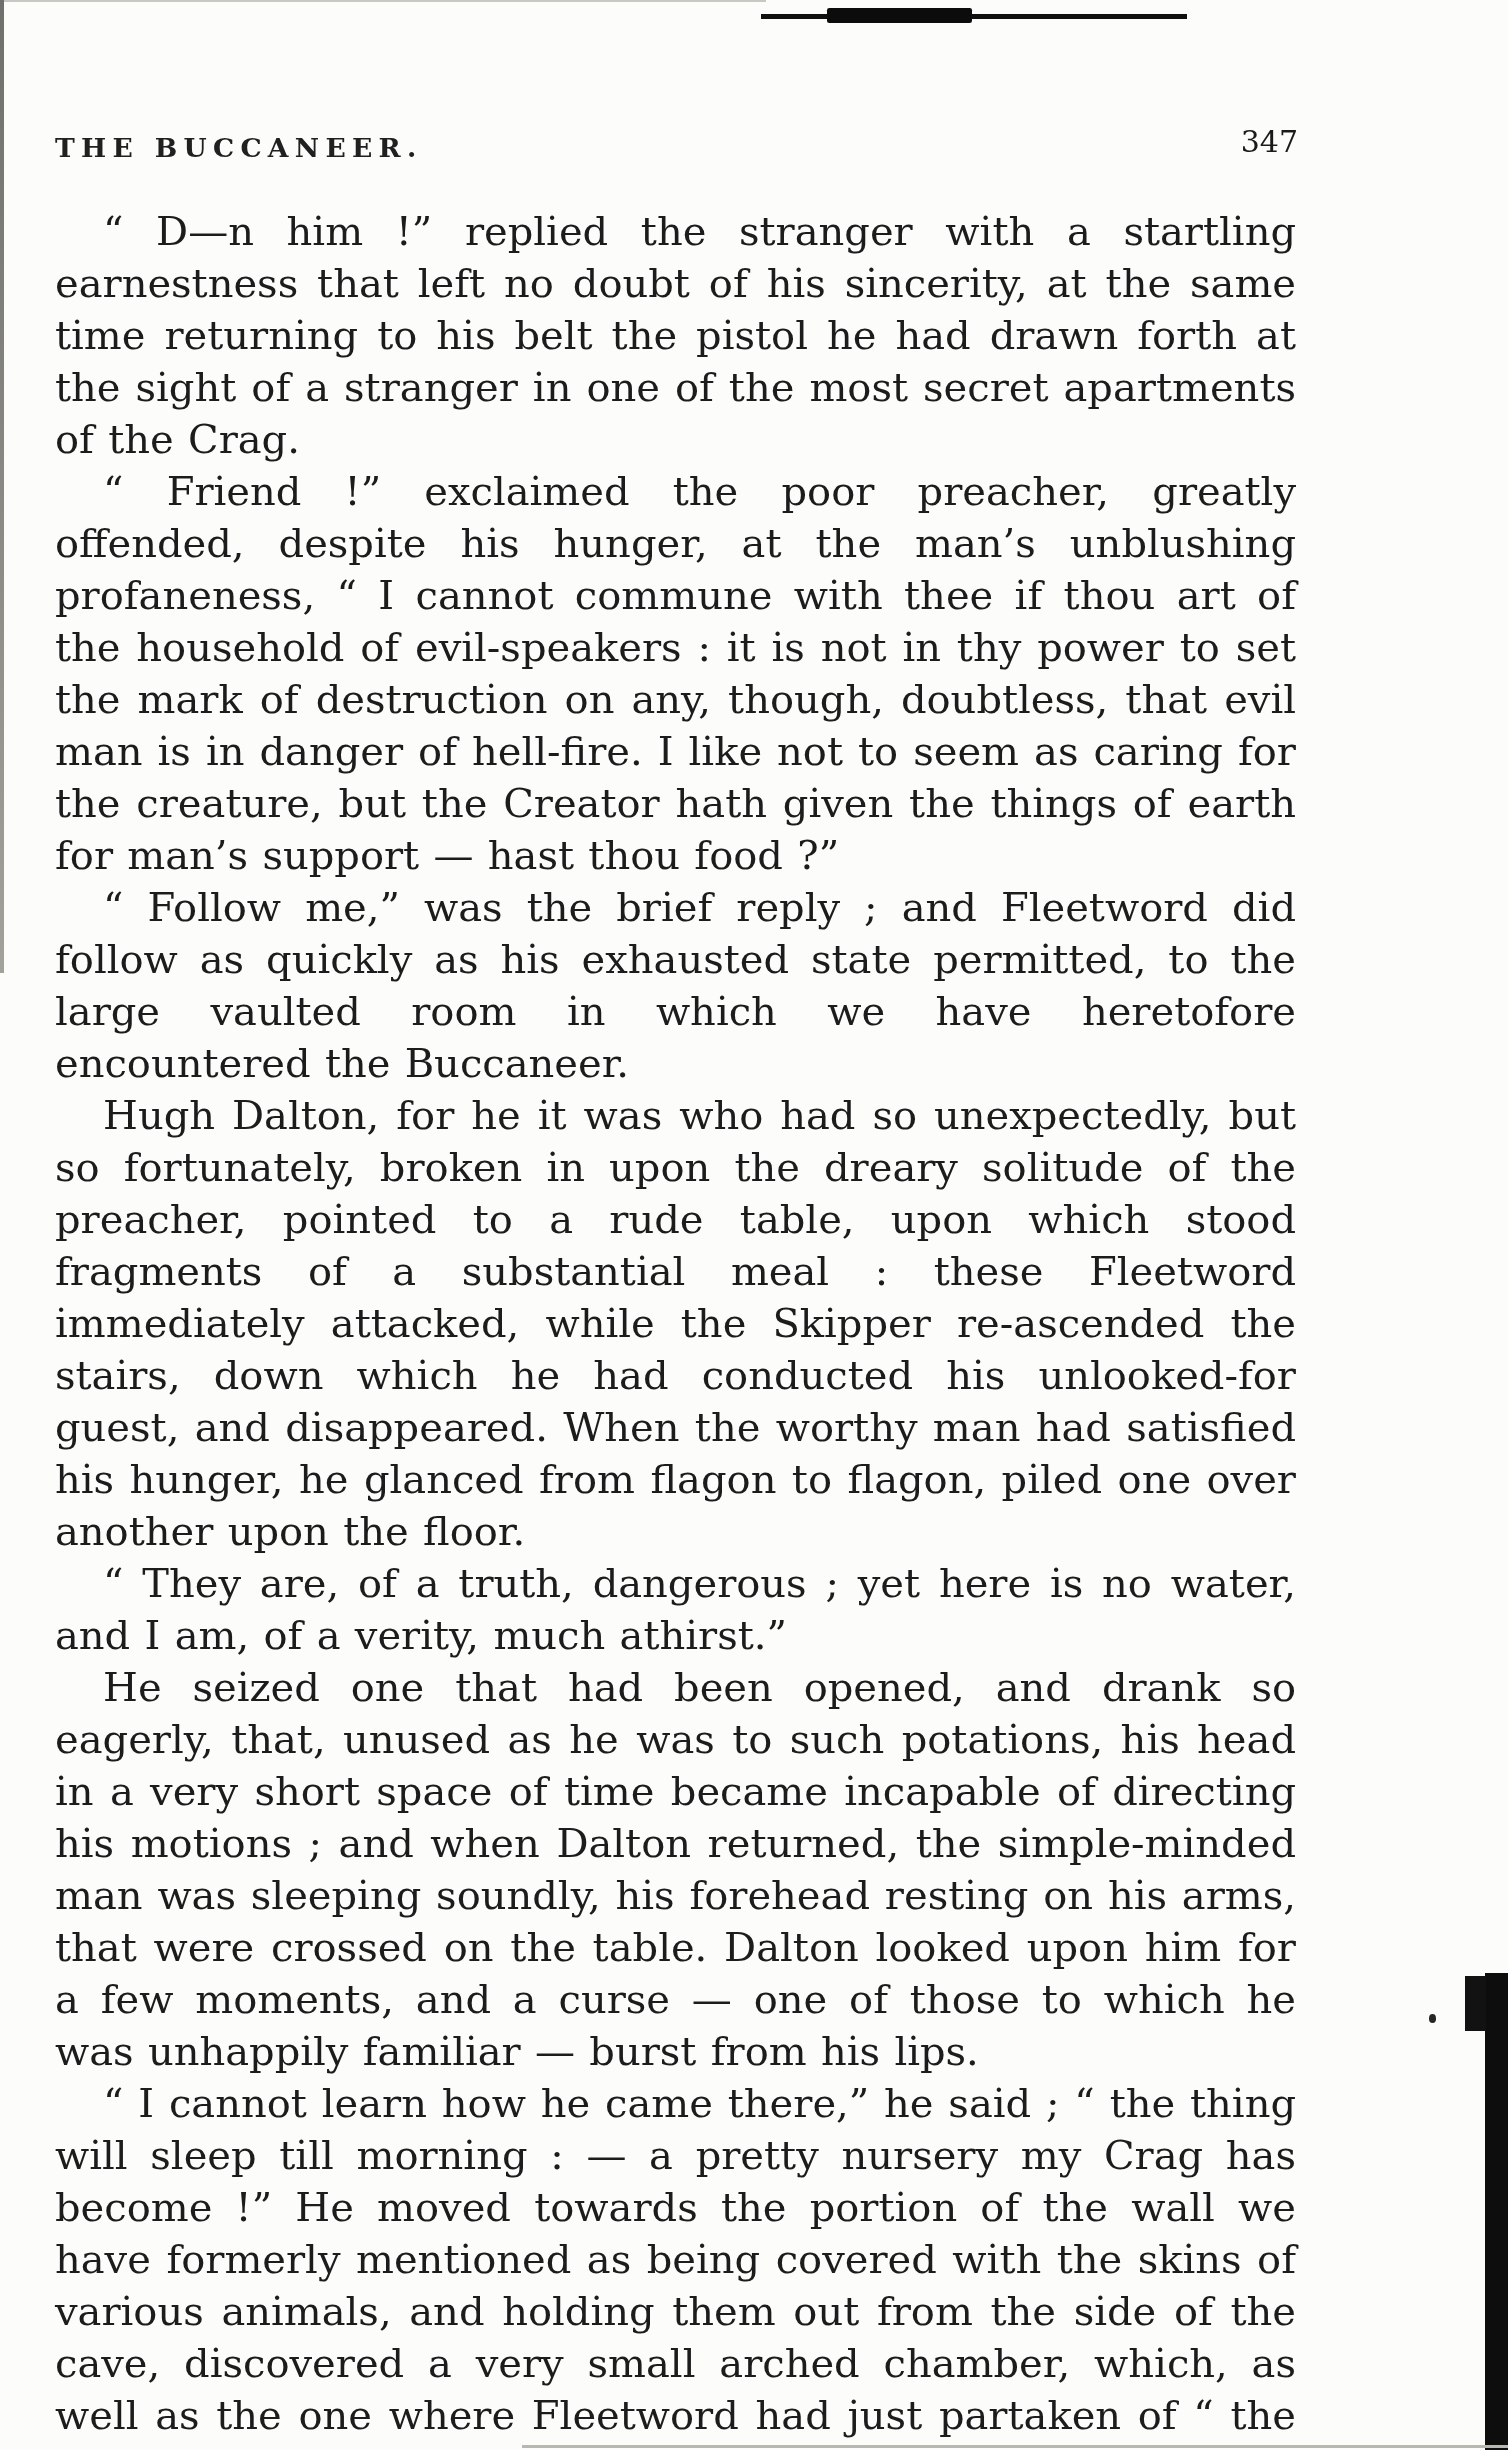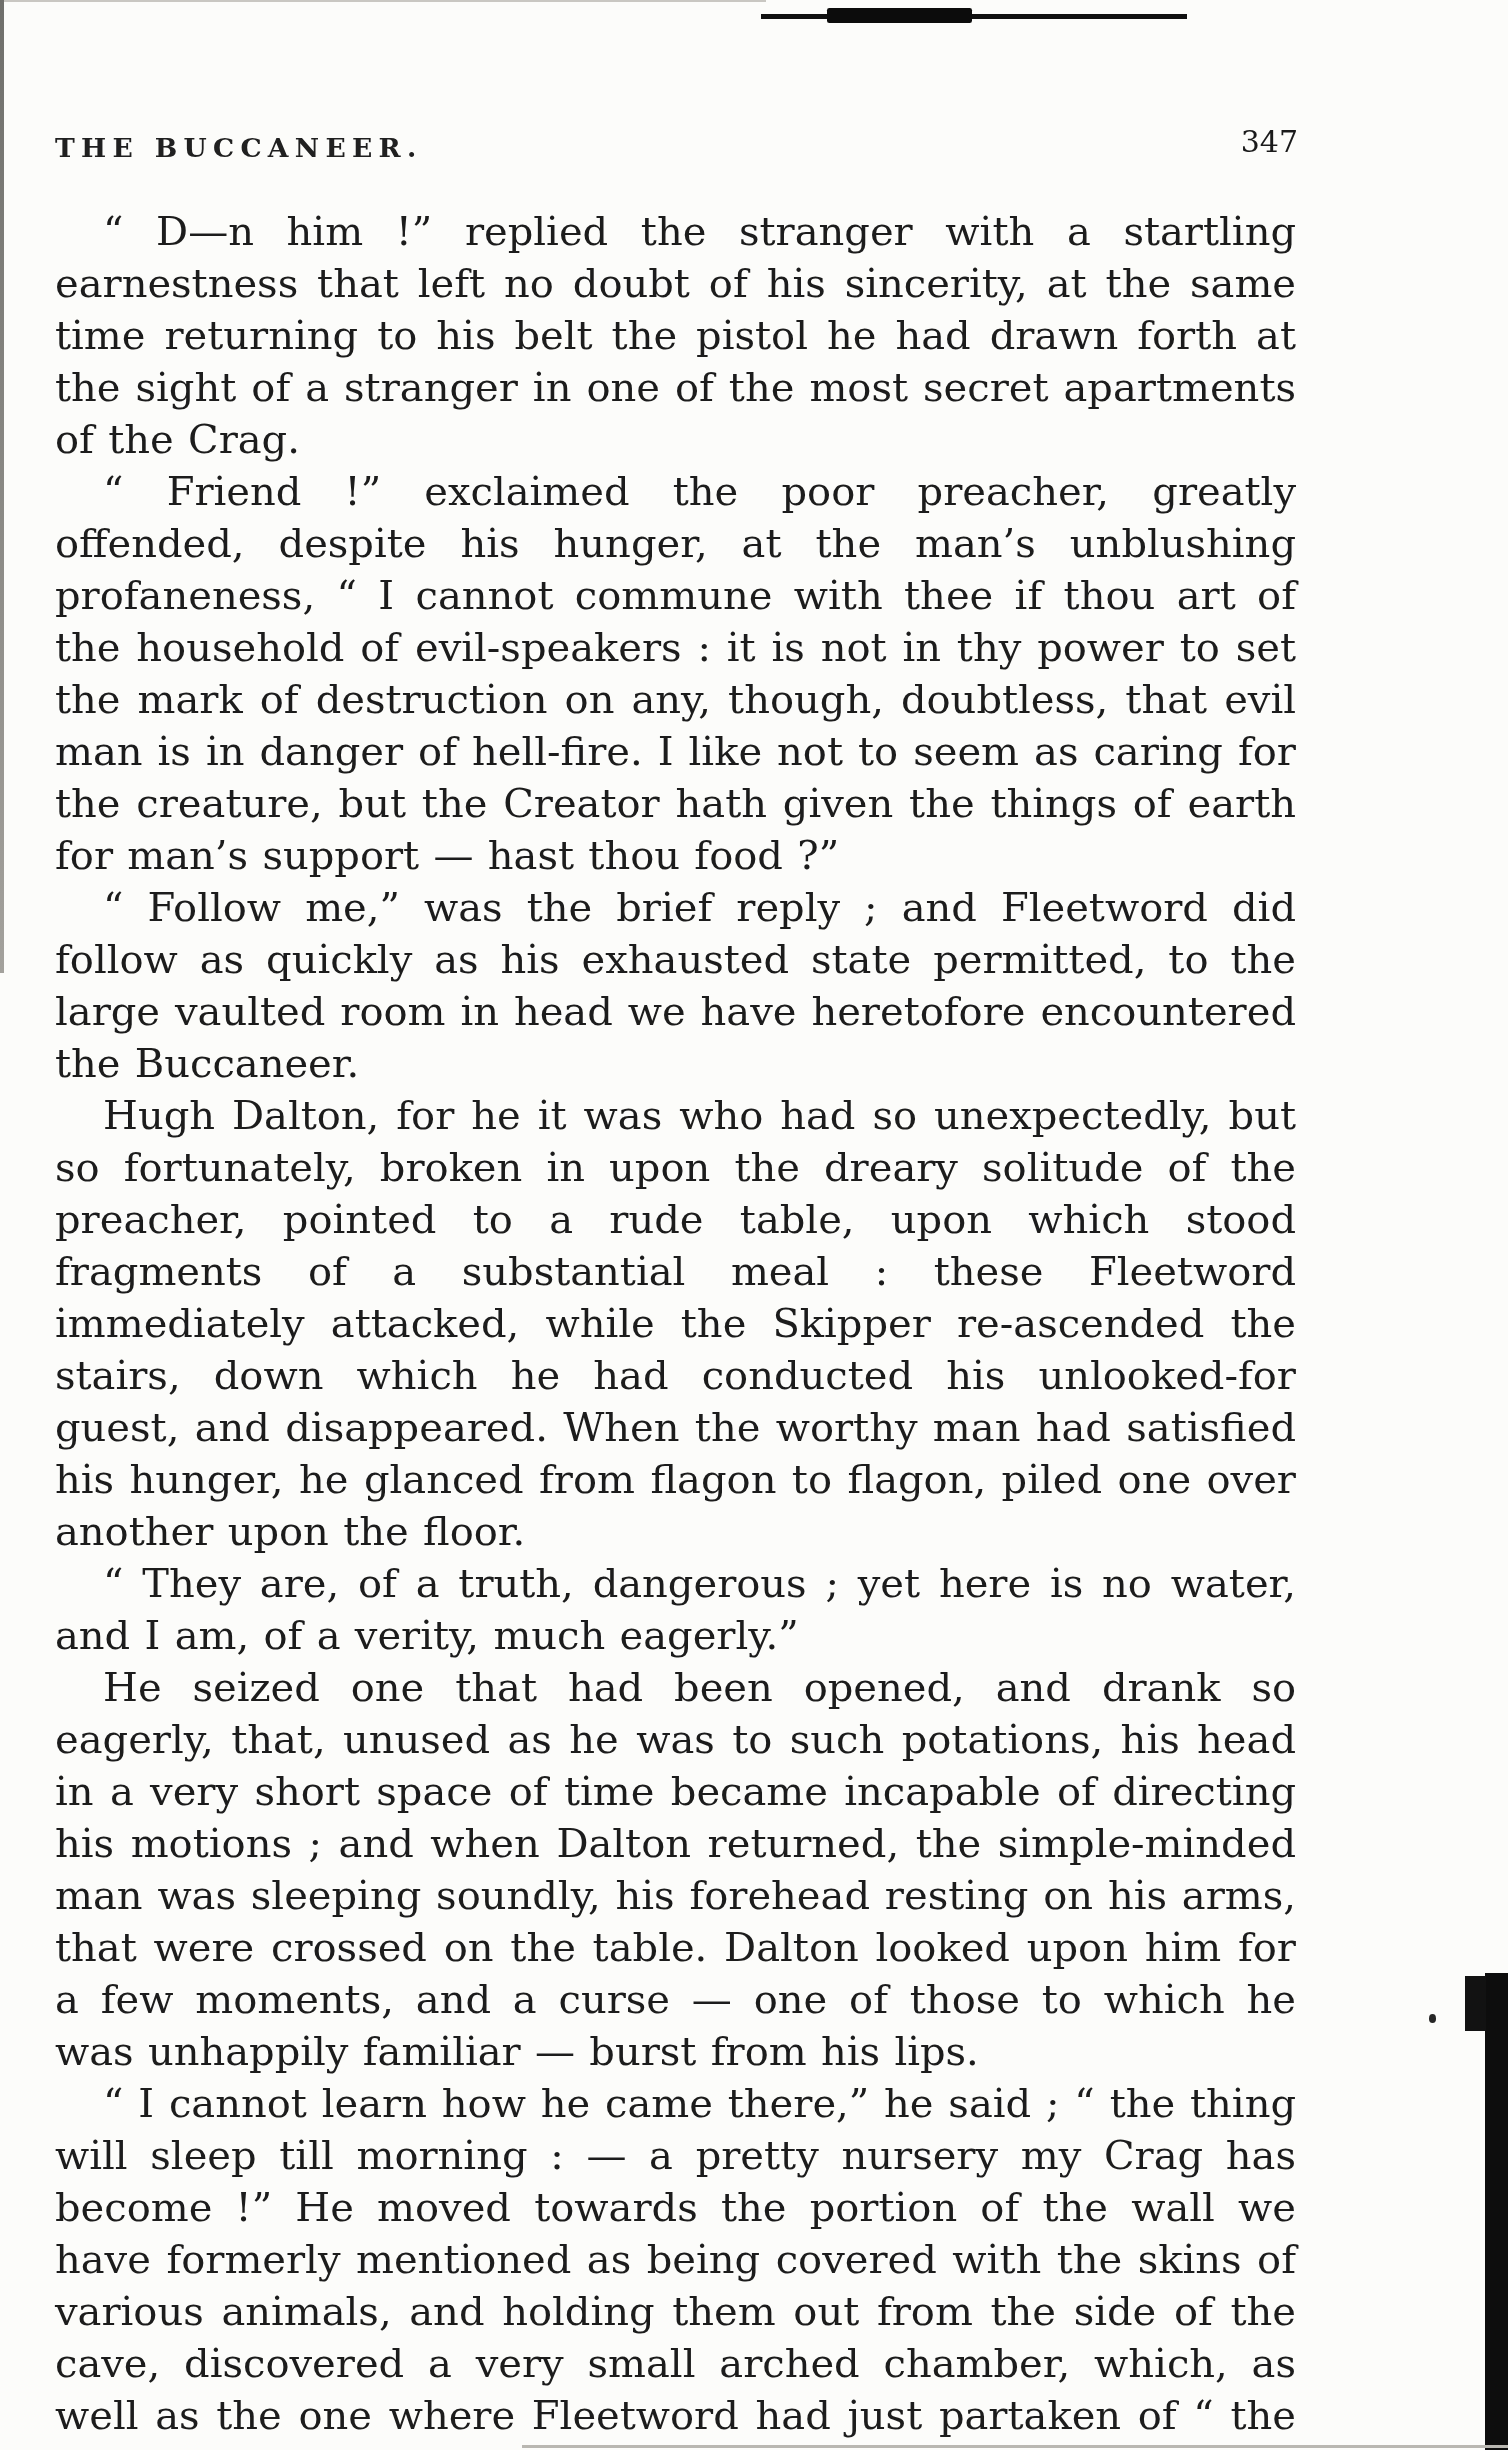--- a/index.html
+++ b/index.html
@@ -117,21 +117,21 @@
   <div class="artifact art-bottom-line"></div>
 
   <header class="running-head">
     <span class="head-title">THE BUCCANEER.</span>
     <span class="page-number">347</span>
   </header>
 
   <main class="text-block">
     <p>“ D—n him !” replied the stranger with a startling earnestness that left no doubt of his sincerity, at the same time returning to his belt the pistol he had drawn forth at the sight of a stranger in one of the most secret apartments of the Crag.</p>
     <p>“ Friend !” exclaimed the poor preacher, greatly offended, despite his hunger, at the man’s unblushing profaneness, “ I cannot commune with thee if thou art of the household of evil-speakers : it is not in thy power to set the mark of destruction on any, though, doubtless, that evil man is in danger of hell-fire.  I like not to seem as caring for the creature, but the Creator hath given the things of earth for man’s support — hast thou food ?”</p>
-    <p>“ Follow me,” was the brief reply ; and Fleetword did follow as quickly as his exhausted state permitted, to the large vaulted room in head we have heretofore encountered the Buccaneer.</p>
+    <p>“ Follow me,” was the brief reply ; and Fleetword did follow as quickly as his exhausted state permitted, to the large vaulted room in which we have heretofore encountered the Buccaneer.</p>
     <p>Hugh Dalton, for he it was who had so unexpectedly, but so fortunately, broken in upon the dreary solitude of the preacher, pointed to a rude table, upon which stood fragments of a substantial meal : these Fleetword immediately attacked, while the Skipper re-ascended the stairs, down which he had conducted his unlooked-for guest, and disappeared.  When the worthy man had satisfied his hunger, he glanced from flagon to flagon, piled one over another upon the floor.</p>
-    <p>“ They are, of a truth, dangerous ; yet here is no water, and I am, of a verity, much eagerly.”</p>
+    <p>“ They are, of a truth, dangerous ; yet here is no water, and I am, of a verity, much athirst.”</p>
     <p>He seized one that had been opened, and drank so eagerly, that, unused as he was to such potations, his head in a very short space of time became incapable of directing his motions ; and when Dalton returned, the simple-minded man was sleeping soundly, his forehead resting on his arms, that were crossed on the table.  Dalton looked upon him for a few moments, and a curse — one of those to which he was unhappily familiar — burst from his lips.</p>
     <p>“ I cannot learn how he came there,” he said ; “ the thing will sleep till morning : — a pretty nursery my Crag has become !”  He moved towards the portion of the wall we have formerly mentioned as being covered with the skins of various animals, and holding them out from the side of the cave, discovered a very small arched chamber, which, as well as the one where Fleetword had just partaken of “ the creatures com-</p>
   </main>
 
 </div>
 
 
 </body></html>

